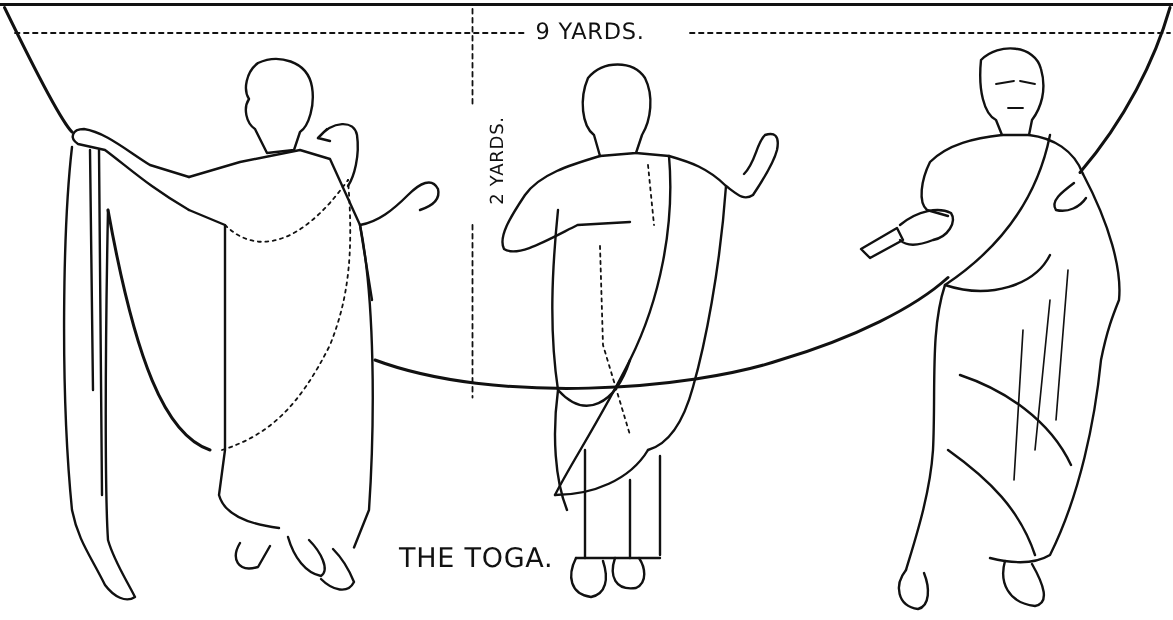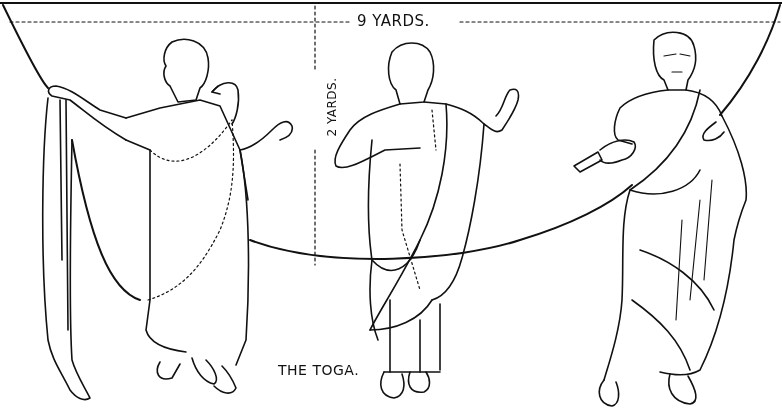--- a/index.html
+++ b/index.html
@@ -17,21 +17,21 @@
       font-weight: normal;
       letter-spacing: 0.5px;
       background: #fff;
       white-space: nowrap;
     }
     #lbl-width { left: 354px; top: 12px; font-size: 15px; padding: 0 3px; }
     #lbl-height {
       left: 300px; top: 100px; font-size: 12px; padding: 0 2px;
       transform: rotate(-90deg); transform-origin: center center;
     }
-    #lbl-caption { left: 276px; top: 362px; font-size: 14px; padding: 0 2px; }
+    #lbl-caption { left: 264px; top: 362px; font-size: 18px; padding: 0 2px; }
   </style>
 </head>
 <body>
 
 <div id="stage">
   <svg width="782" height="413" viewBox="0 0 782 413" xmlns="http://www.w3.org/2000/svg" fill="none" stroke="#111" stroke-width="1.6" stroke-linecap="round" stroke-linejoin="round">
 
     <g>
       <line x1="0" y1="3" x2="782" y2="3" stroke-width="2"></line>
       <path d="M3,5 C20,40 40,80 48,88" stroke-width="2"></path>

